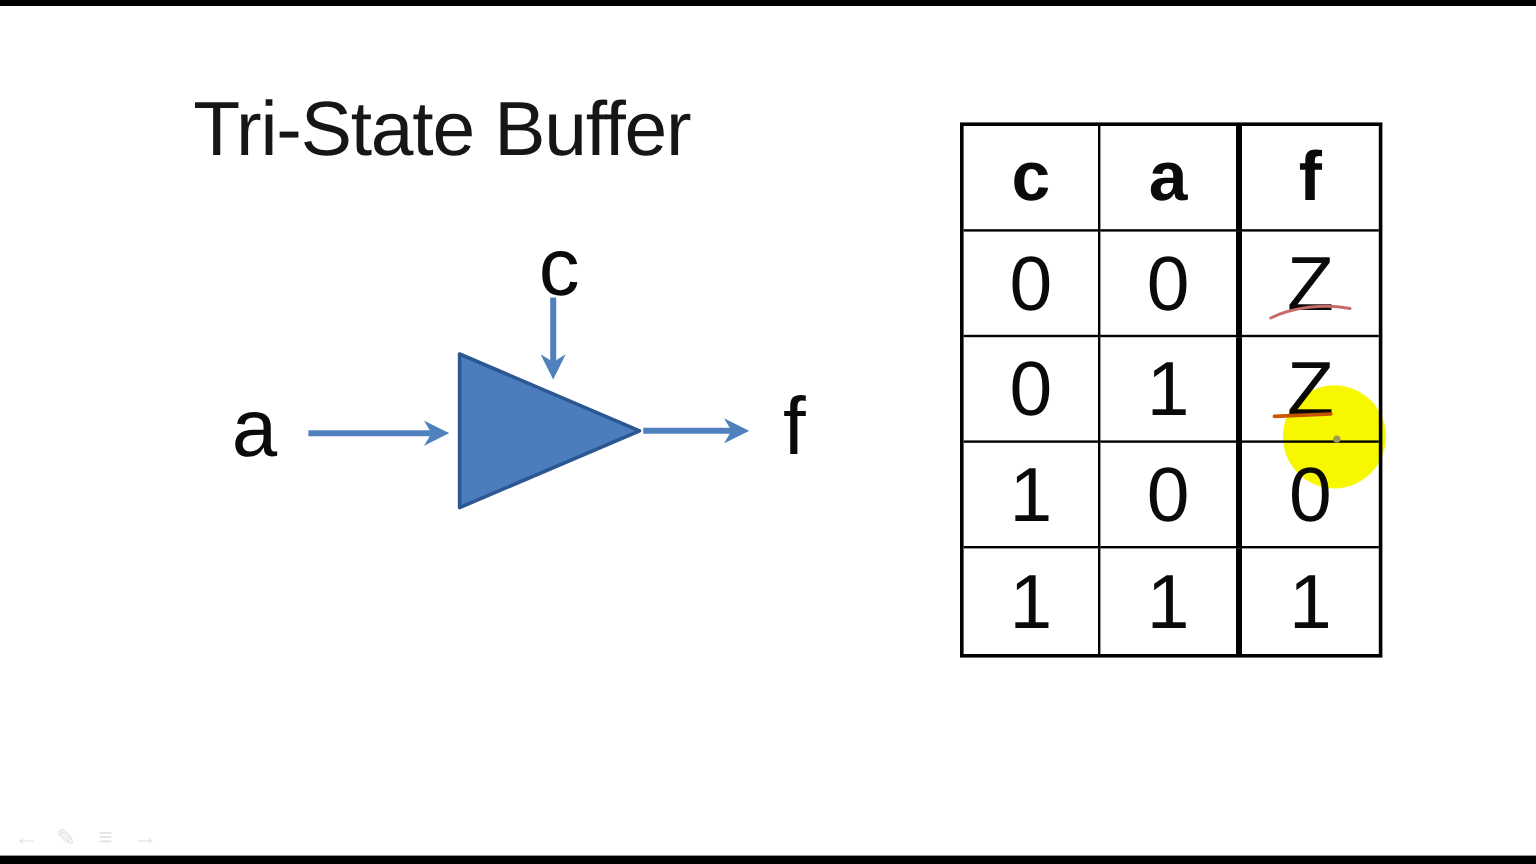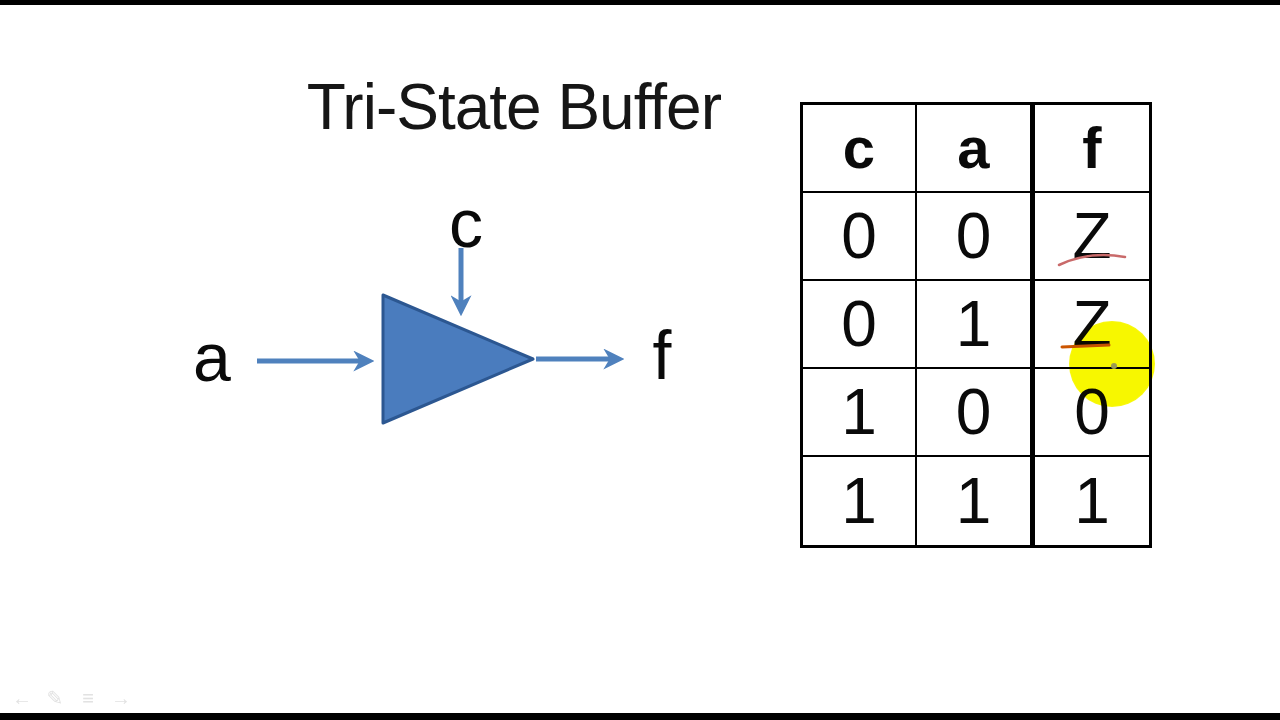--- a/index.html
+++ b/index.html
@@ -10,21 +10,21 @@
     position: relative;
   }
   .stage { position: absolute; left: 0; top: 0; width: 1280px; height: 720px; background: #fff; }
 
   .letterbox { position: absolute; left: 0; width: 1280px; background: #000; }
   .letterbox.top { top: 0; height: 5px; }
   .letterbox.bottom { bottom: 0; height: 7px; }
 
   .slide-title {
     position: absolute; left: 161px; top: 70px; width: 560px;
-    text-align: right; font-size: 64px; letter-spacing: -1px;
+    text-align: left; font-size: 64px; letter-spacing: -1px;
     color: #161616; white-space: nowrap;
   }
 
   .diagram-label {
     position: absolute; color: #0a0a0a; font-size: 68px; text-align: center;
   }
   .label-a { left: 186px; top: 318px; width: 52px; }
   .label-c { left: 438px; top: 184px; width: 56px; }
   .label-f { left: 634px; top: 316px; width: 56px; }
 

